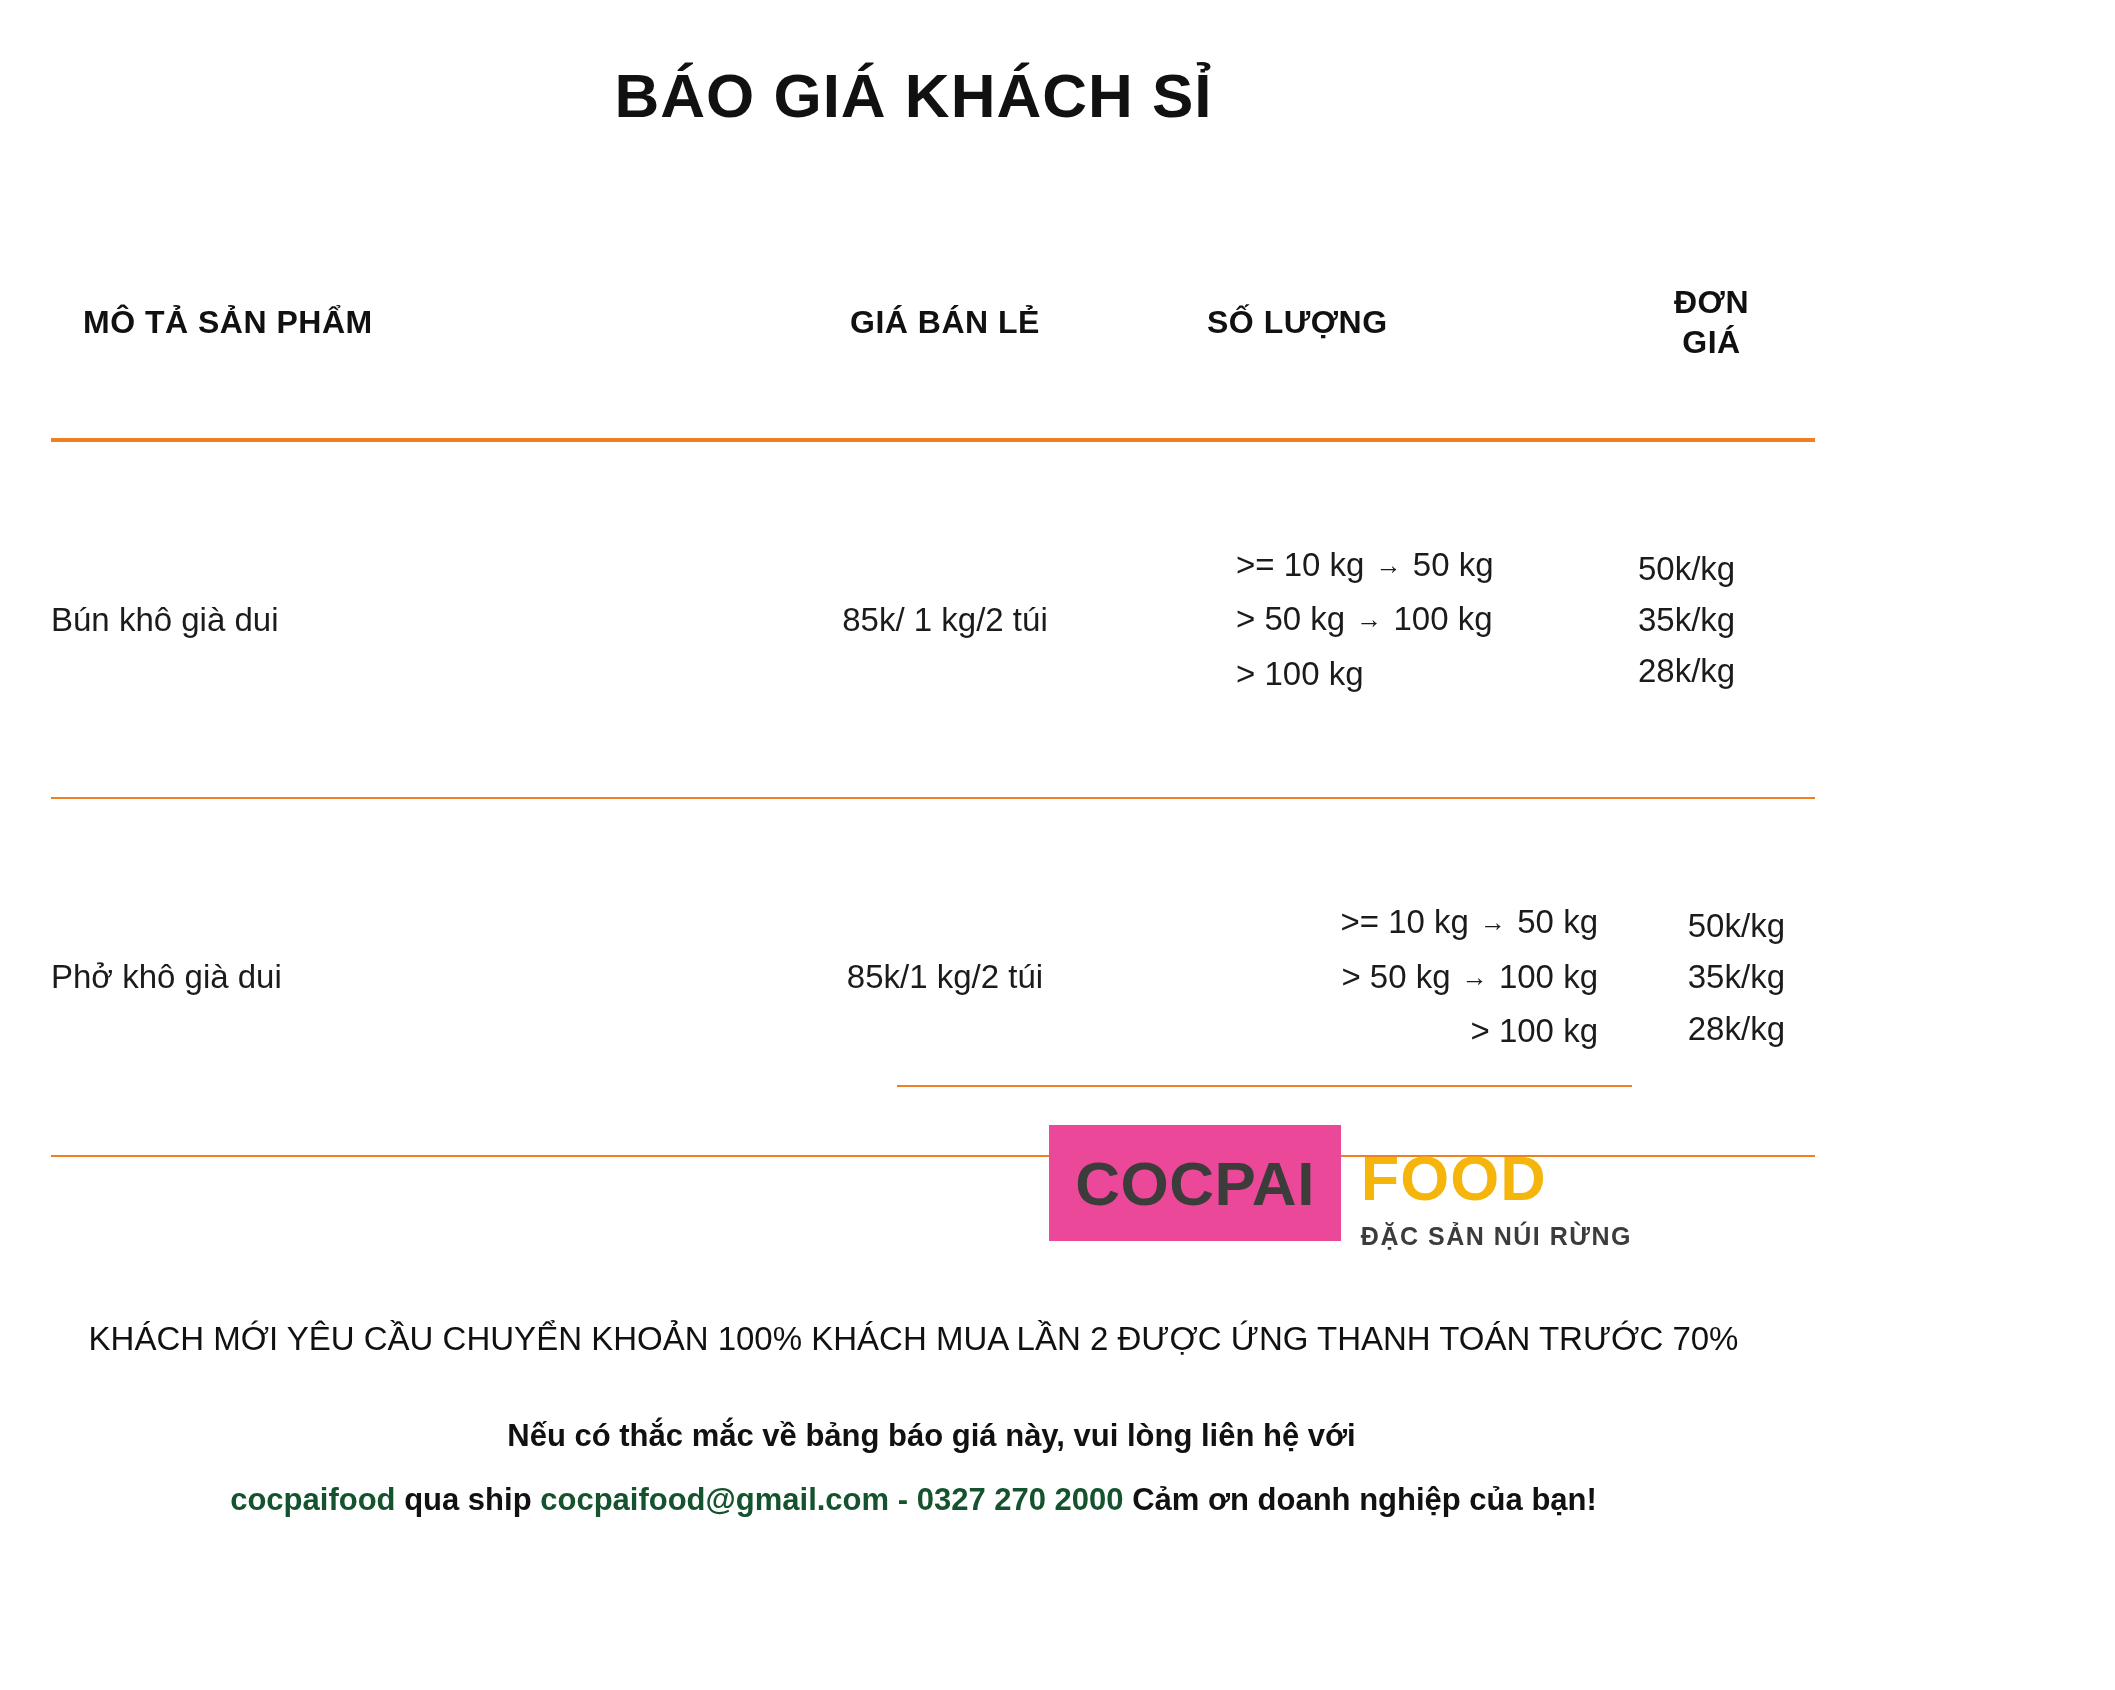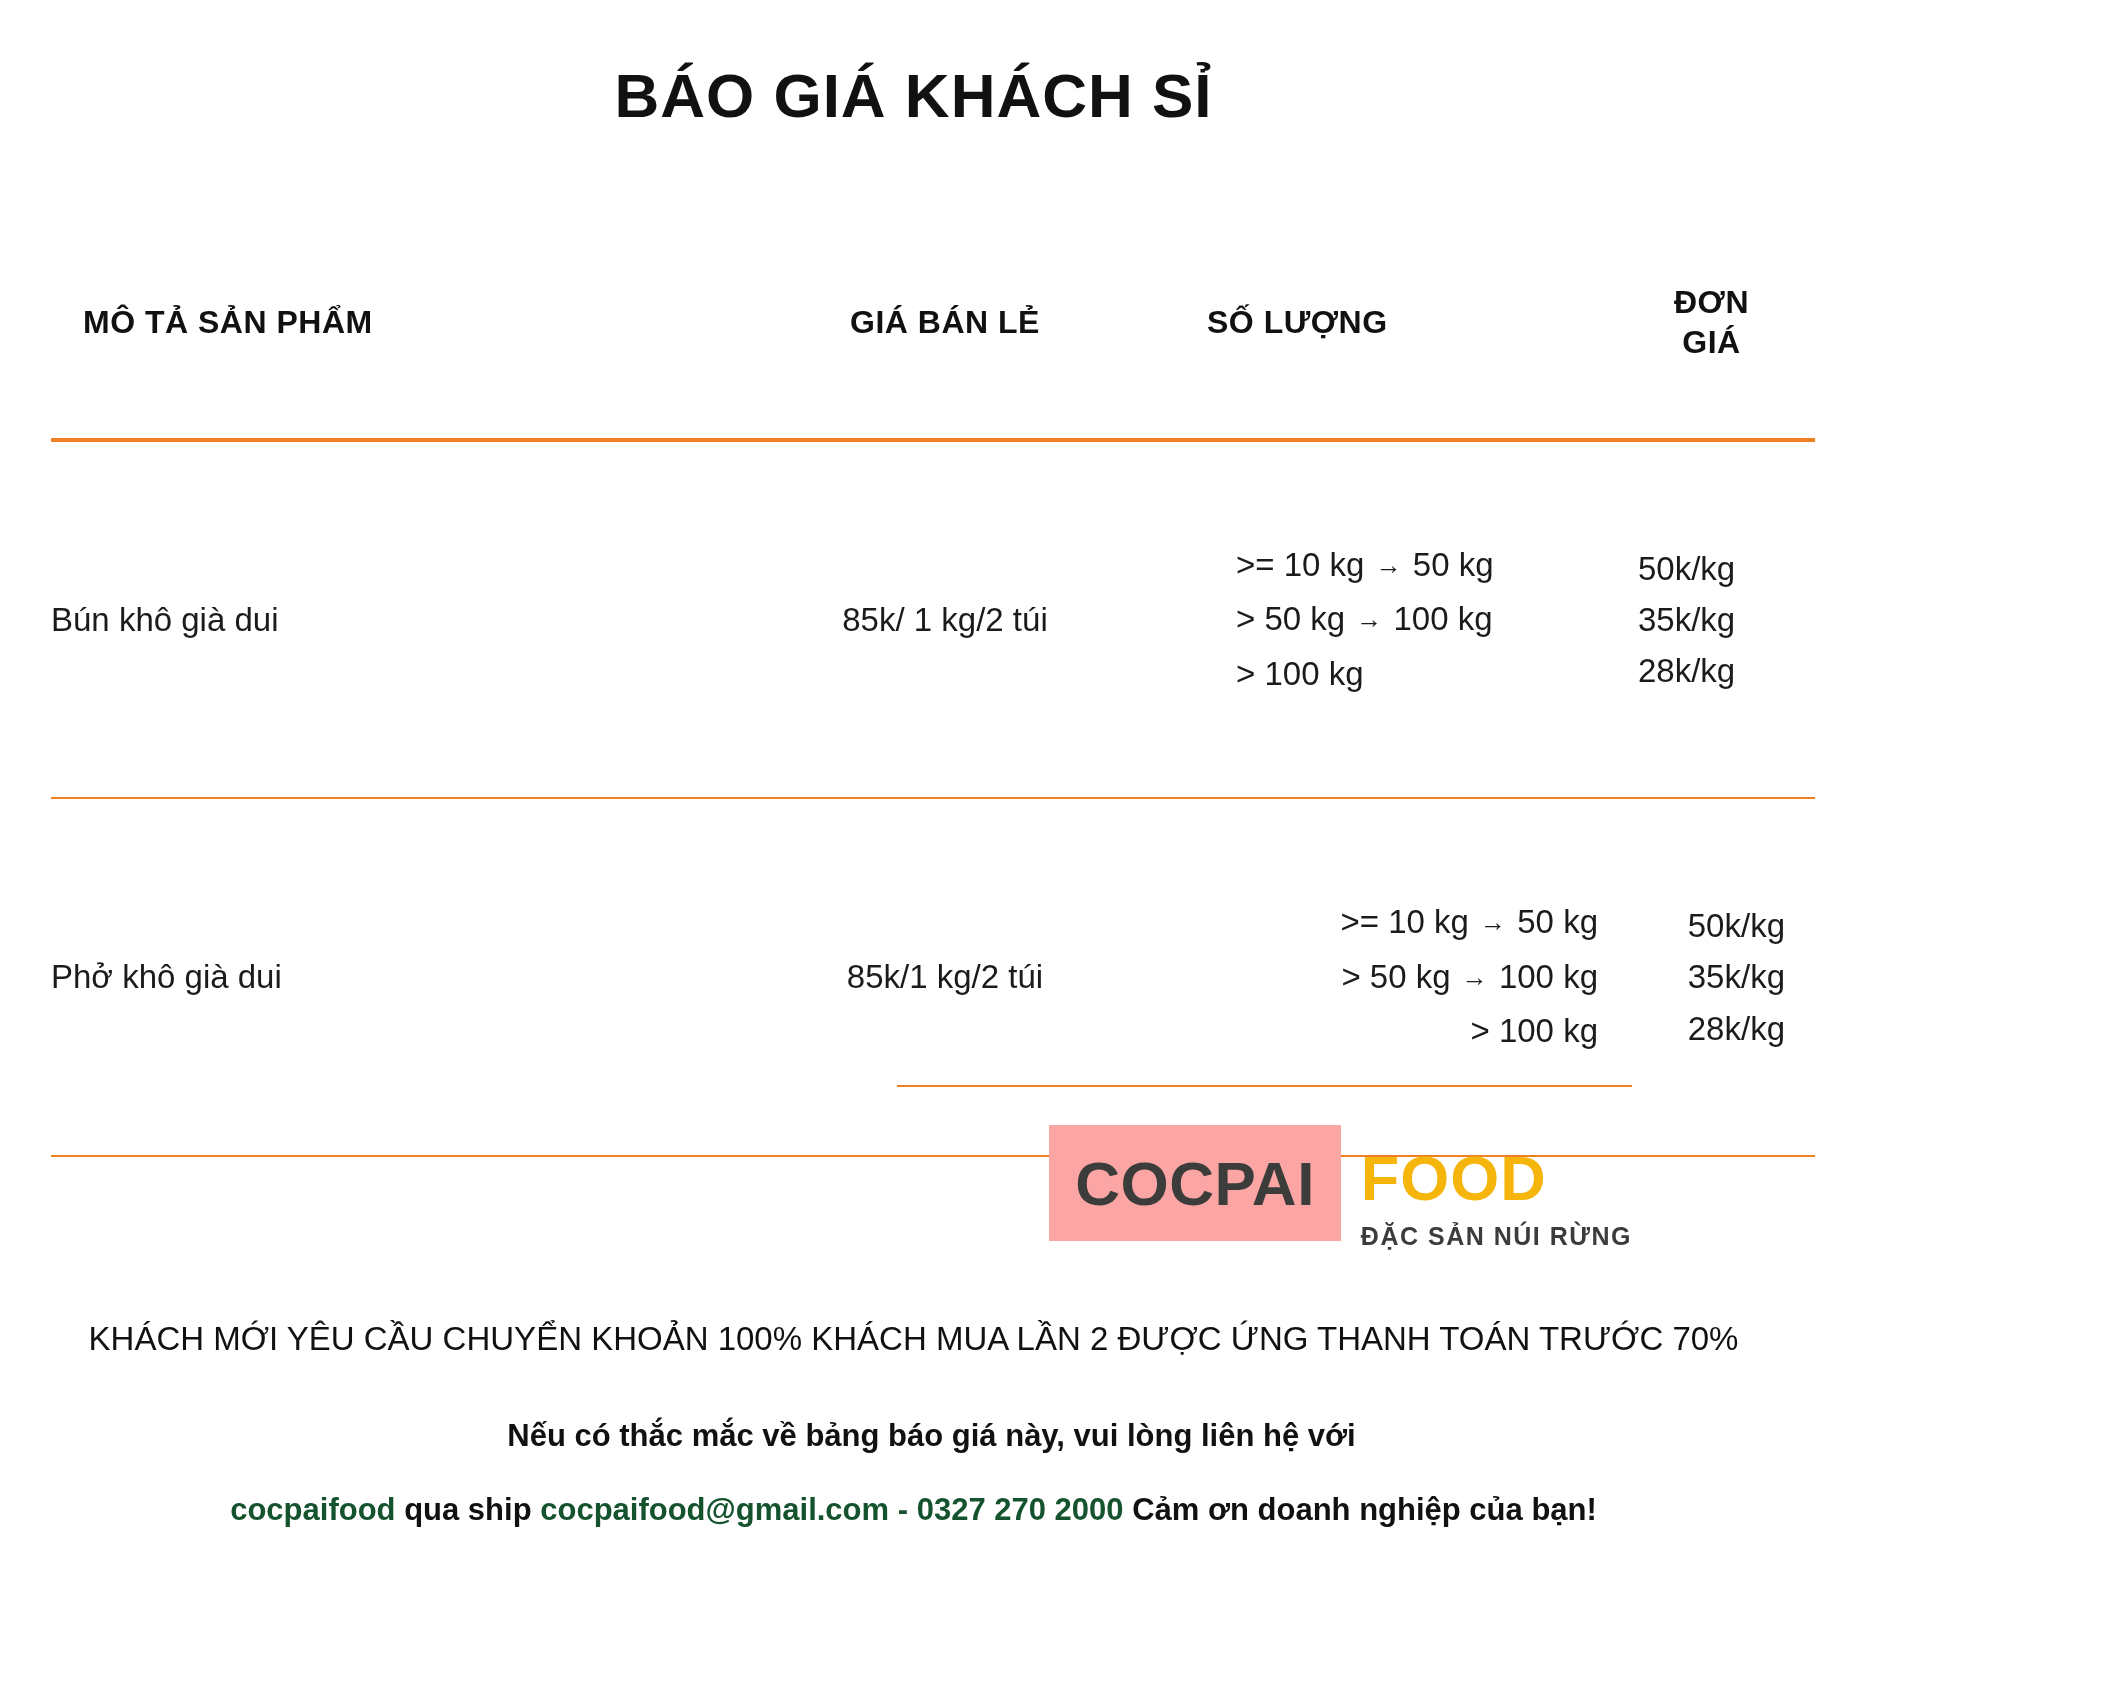--- a/index.html
+++ b/index.html
@@ -100,21 +100,21 @@
     border-top: 2px solid #ef8022;
     width: 735px;
     margin-bottom: 38px;
   }
   .logo-row {
     display: flex;
     align-items: flex-start;
     justify-content: flex-end;
   }
   .logo-badge {
-    background: #fca5a5;
+    background: #ec4899;
     color: #3c3c3b;
     font-size: 62px;
     font-weight: bold;
     letter-spacing: 0.5px;
     padding: 28px 26px 26px 26px;
     line-height: 1;
   }
   .logo-right {
     margin-left: 20px;
     padding-top: 22px;
@@ -150,21 +150,21 @@
   }
   .foot-2 {
     font-size: 33px;
     color: #111111;
     margin-bottom: 60px;
   }
   .foot-3 {
     font-size: 31px;
     font-weight: bold;
     color: #111111;
-    margin-bottom: 38px;
+    margin-bottom: 28px;
     padding-left: 36px;
   }
   .foot-4 {
     font-size: 31px;
     font-weight: bold;
     color: #111111;
   }
   .accent { color: #14532d; }
 </style>
 </head>

